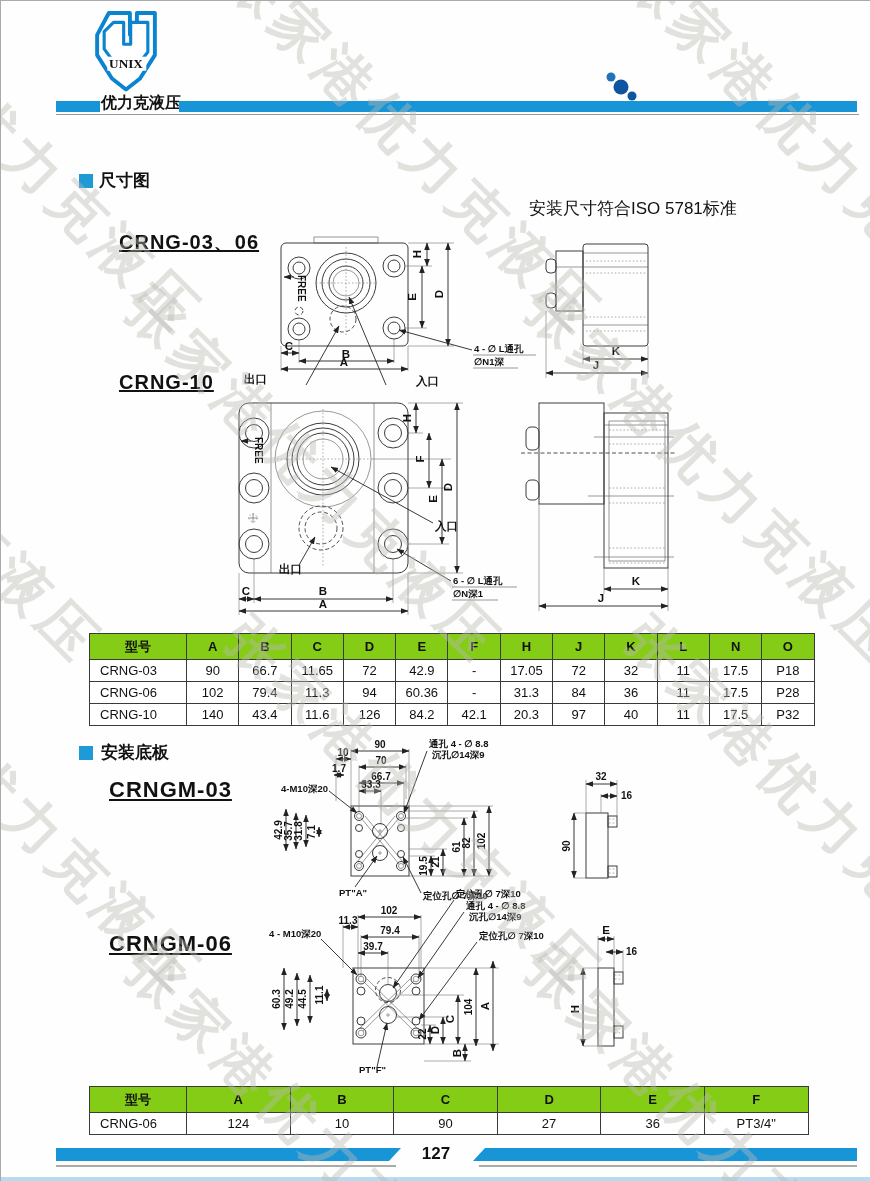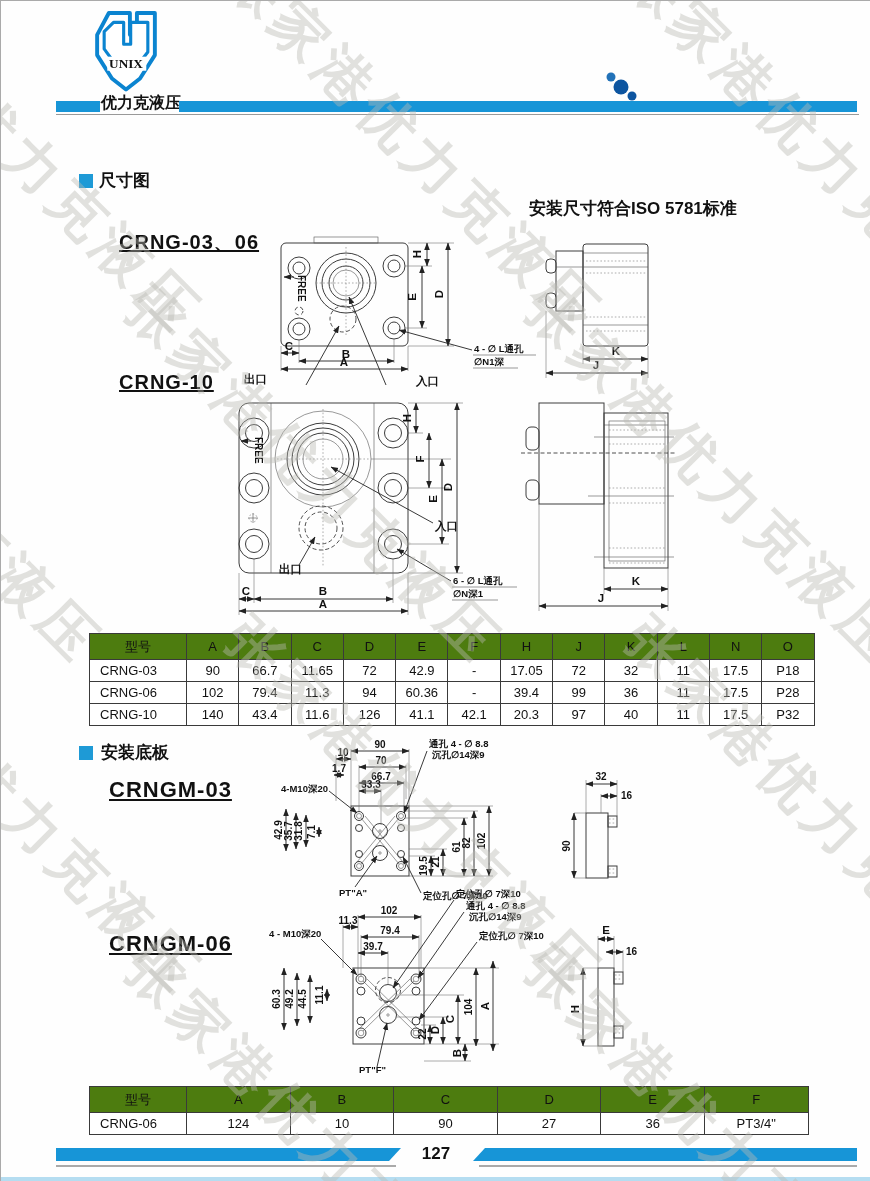--- a/index.html
+++ b/index.html
@@ -21,28 +21,28 @@
   #brand-text { left:100px; top:92px; font-size:16px; font-weight:bold; }
   #bar-left  { left:55px;  top:100px; width:44px;  height:11px; background:#1795d7; }
   #bar-right { left:178px; top:100px; width:678px; height:11px; background:#1795d7; }
   #bar-gray  { left:55px;  top:113px; width:803px; height:1px;  background:#999; }
   #page-title { left:645px; top:58px; font-size:33px; font-weight:bold; letter-spacing:3px; color:#141414; }
   
   .sec { position:absolute; display:flex; align-items:center; gap:8px; font-size:17px; font-weight:bold; }
   .sec .sq { width:14px; height:14px; background:#1e9ad6; }
   .model-label { position:absolute; font-size:20px; font-weight:bold; letter-spacing:1px;text-decoration:underline; }
   .model-label.big { font-size:22px; }
-  #iso-note { left:528px; top:196px; font-size:17px; font-weight:bold; }
+  #iso-note { left:528px; top:196px; font-size:17px; font-weight:normal; }
   
   .dtab { position:absolute; border-collapse:collapse; table-layout:fixed; }
   .dtab th, .dtab td {
     border:1px solid #3a3a3a; font-size:13px; text-align:center;
     padding:0; height:21px; background:#fff; color:#111;
   }
-  .dtab th { background:#4d7c0f; font-weight:normal; height:25px; }
+  .dtab th { background:#84cc16; font-weight:bold; height:25px; }
   .dtab td.model { text-align:left; padding-left:10px; }
   
   svg { position:absolute; overflow:visible; }
   .ln   { stroke:#3c3c3c; stroke-width:1;   fill:none; }
   .thin { stroke:#555;    stroke-width:0.6; fill:none; }
   .ext  { stroke:#666;    stroke-width:0.55; fill:none; }
   .dim  { stroke:#222;    stroke-width:0.9; fill:none; marker-start:url(#arw); marker-end:url(#arw); }
   .ldr  { stroke:#222;    stroke-width:0.9; fill:none; marker-end:url(#arw); }
   .dash { stroke:#3c3c3c; stroke-width:0.9; fill:none; stroke-dasharray:4 2.5; }
   .dot  { stroke:#777;    stroke-width:0.6; fill:none; stroke-dasharray:1.6 2; }
@@ -304,34 +304,34 @@
           <td>P18</td>
         </tr>
         <tr>
           <td class="model">CRNG-06</td>
           <td>102</td>
           <td>79.4</td>
           <td>11.3</td>
           <td>94</td>
           <td>60.36</td>
           <td>-</td>
-          <td>39.4</td>
-          <td>99</td>
+          <td>31.3</td>
+          <td>84</td>
           <td>36</td>
           <td>11</td>
           <td>17.5</td>
           <td>P28</td>
         </tr>
         <tr>
           <td class="model">CRNG-10</td>
           <td>140</td>
           <td>43.4</td>
           <td>11.6</td>
           <td>126</td>
-          <td>41.1</td>
+          <td>84.2</td>
           <td>42.1</td>
           <td>20.3</td>
           <td>97</td>
           <td>40</td>
           <td>11</td>
           <td>17.5</td>
           <td>P32</td>
         </tr>
       </tbody>
     </table>

